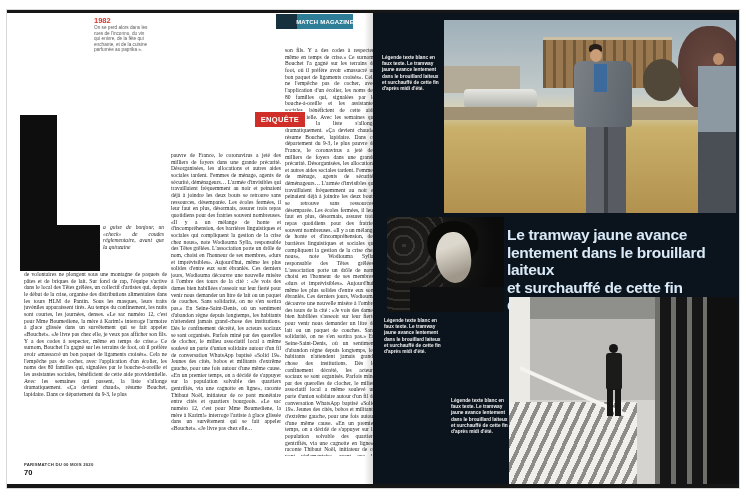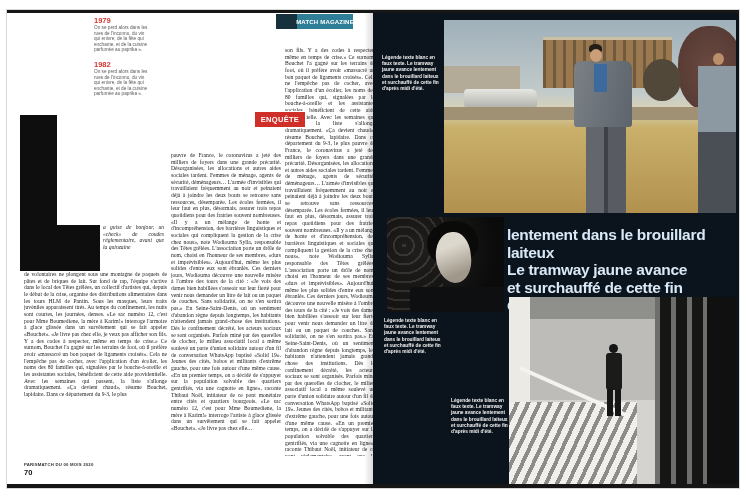--- a/index.html
+++ b/index.html
@@ -107,24 +107,20 @@
 
   <div class="page page-left">
 
     <div class="masthead">
       <div class="masthead-spacer"></div>
       <div class="masthead-box">MATCH MAGAZINE</div>
     </div>
 
     <div class="timeline">
       <div class="tl-entry">
-        <div class="tl-year">1979</div>
-        <div class="tl-text">On se perd alors dans les rues de l'inconnu, du vin qui enivre, de la fête qui enchante, et de la cuisine parfumée au paprika ».</div>
-      </div>
-      <div class="tl-entry">
         <div class="tl-year">1982</div>
         <div class="tl-text">On se perd alors dans les rues de l'inconnu, du vin qui enivre, de la fête qui enchante, et de la cuisine parfumée au paprika ».</div>
       </div>
     </div>
 
     <div class="dropcap">
       <span class="sr">L</span>
       <div class="dc-stem"></div>
       <div class="dc-foot"></div>
     </div>
@@ -167,22 +163,22 @@
 
     <div class="photo" id="photoPortrait">
       <div class="shape pp-bg"></div>
       <div class="shape pp-swirl"></div>
       <div class="shape pp-body"></div>
       <div class="shape pp-hair"></div>
       <div class="shape pp-face"></div>
     </div>
 
     <div class="quote">
+      <div>Le tramway jaune avance</div>
       <div>lentement dans le brouillard laiteux</div>
-      <div>Le tramway jaune avance</div>
       <div>et surchauffé de cette fin d'après.</div>
     </div>
 
     <div class="photo" id="photoStairs">
       <div class="shape sp-wall"></div>
       <div class="shape sp-pillar"></div>
       <div class="shape sp-right"></div>
       <div class="shape sp-rightdark"></div>
       <div class="shape sp-stairs"></div>
       <div class="shape sp-rail"></div>

